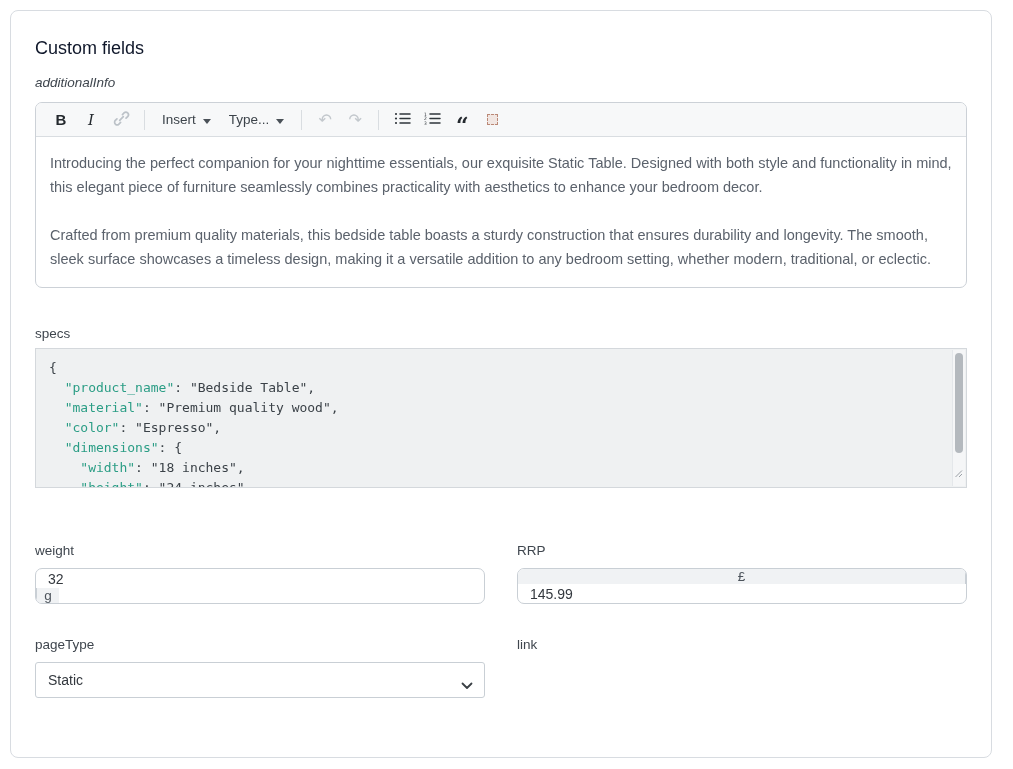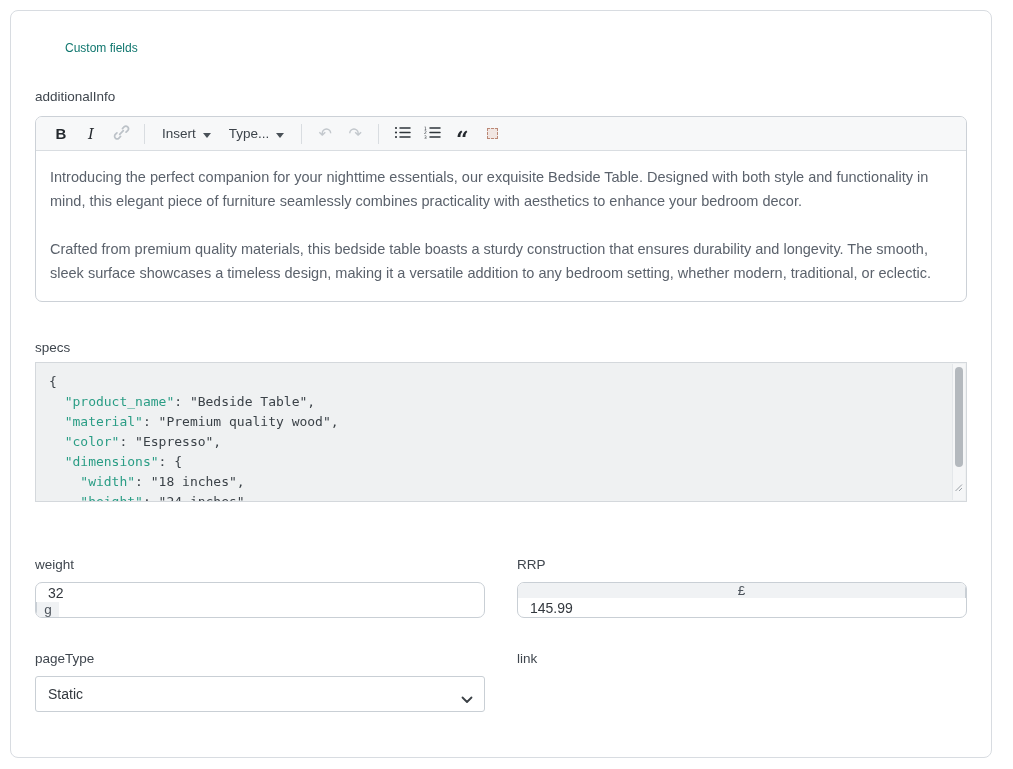--- a/index.html
+++ b/index.html
@@ -12,24 +12,24 @@
     color: #3f464e;
   }
   .card {
     position: absolute; left: 10px; top: 10px;
     width: 982px; height: 748px;
     background: #ffffff;
     border: 1px solid #d8dce1;
     border-radius: 8px;
     padding: 26px 24px;
   }
-  .card-title { font-size: 12px; color: #0f766e; line-height: 22px; margin-left: 30px; }
+  .card-title { font-size: 18px; color: #0f172a; line-height: 22px; }
 
   .field-label { font-size: 13.5px; color: #3f464e; line-height: 17px; }
-  .lbl-additional { margin-top: 29px; line-height: 18px; }
+  .lbl-additional { margin-top: 15px; line-height: 18px; font-style: italic; }
 
   
   .editor { margin-top: 10px; border: 1px solid #ccd1d7; border-radius: 7px; overflow: hidden; background: #fff; }
   .toolbar {
     height: 34px; background: #f7f8f9; border-bottom: 1px solid #d9dde1;
     display: flex; align-items: center; padding: 0 10px;
   }
   .tbtn {
     min-width: 24px; height: 26px; display: flex; align-items: center; justify-content: center;
     margin: 0 3px; border-radius: 4px; cursor: pointer; background: transparent; border: none; padding: 0 3px;
@@ -176,21 +176,21 @@
         </span>
       </button>
       <button class="tbtn">
         <span class="quote-glyph">“</span>
       </button>
       <button class="tbtn">
         <span class="dashed-square"></span>
       </button>
     </div>
     <div class="editor-content">
-      <p>Introducing the perfect companion for your nighttime essentials, our exquisite Bedside Table. Designed with both style and functionality in mind, this elegant piece of furniture seamlessly combines practicality with aesthetics to enhance your bedroom decor.</p>
+      <p>Introducing the perfect companion for your nighttime essentials, our exquisite Static Table. Designed with both style and functionality in mind, this elegant piece of furniture seamlessly combines practicality with aesthetics to enhance your bedroom decor.</p>
       <p>Crafted from premium quality materials, this bedside table boasts a sturdy construction that ensures durability and longevity. The smooth, sleek surface showcases a timeless design, making it a versatile addition to any bedroom setting, whether modern, traditional, or eclectic.</p>
     </div>
   </div>
 
   <div class="field-label lbl-specs">specs</div>
   <div class="code-box" style="--key-color: #2a9d85; --value-color: #3b4248;">
     <div id="specs-code">
         <div class="code-line"><span class="cr">{</span></div>
         <div class="code-line"><span class="ck">  "product_name"</span><span class="cr">: "Bedside Table",</span></div>
         <div class="code-line"><span class="ck">  "material"</span><span class="cr">: "Premium quality wood",</span></div>

